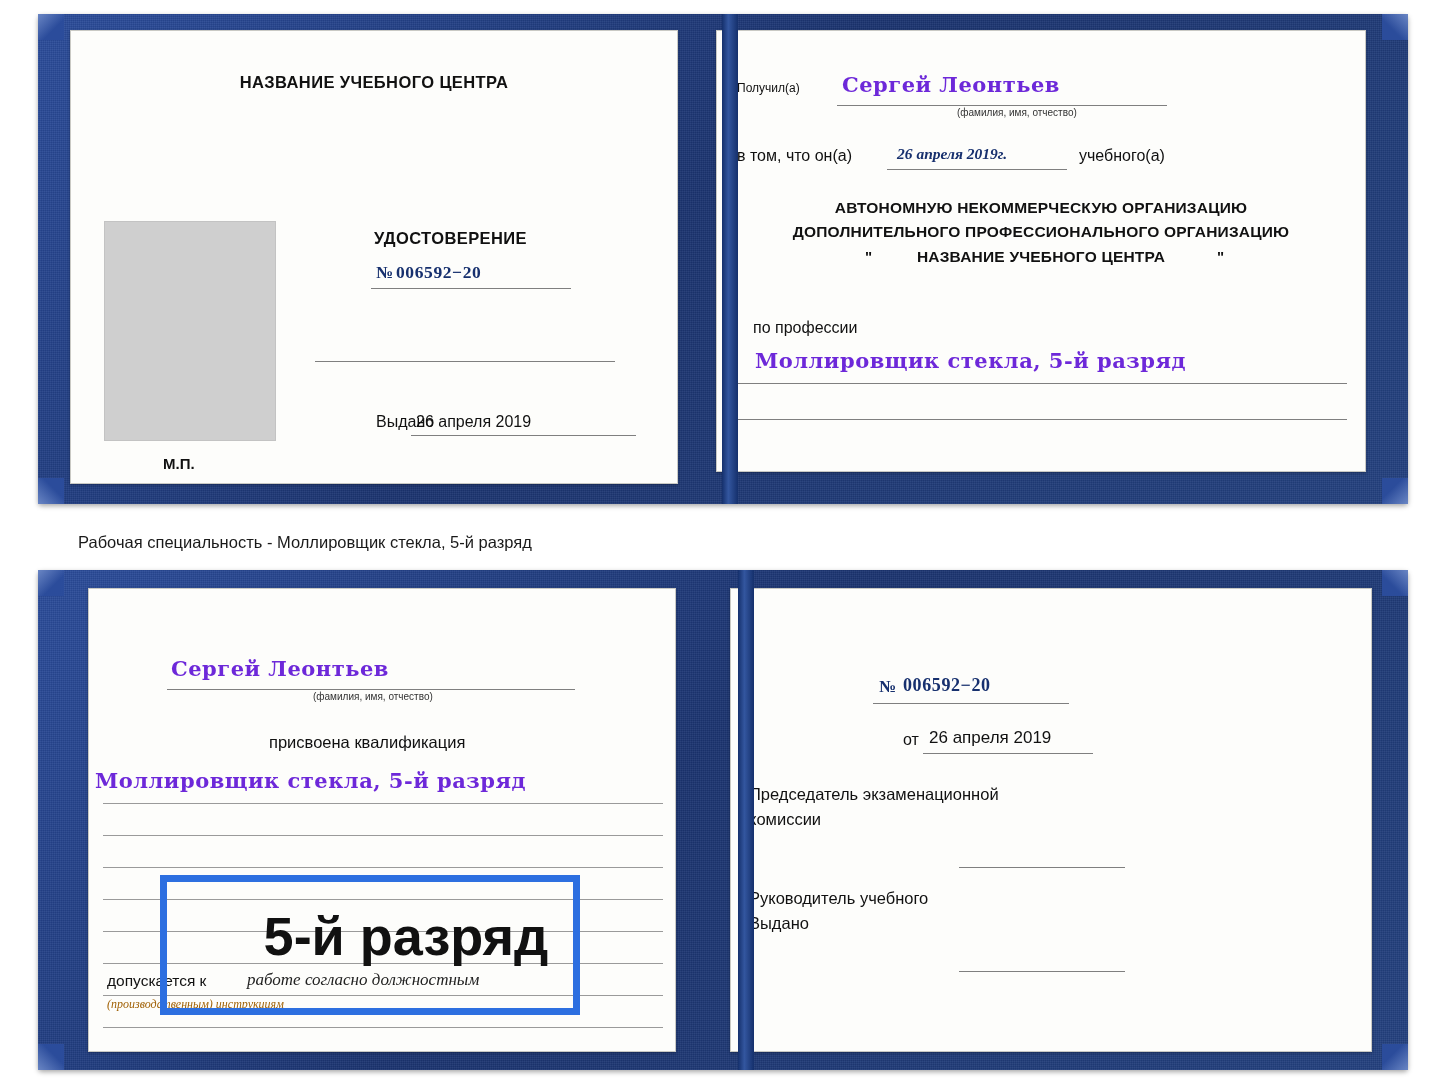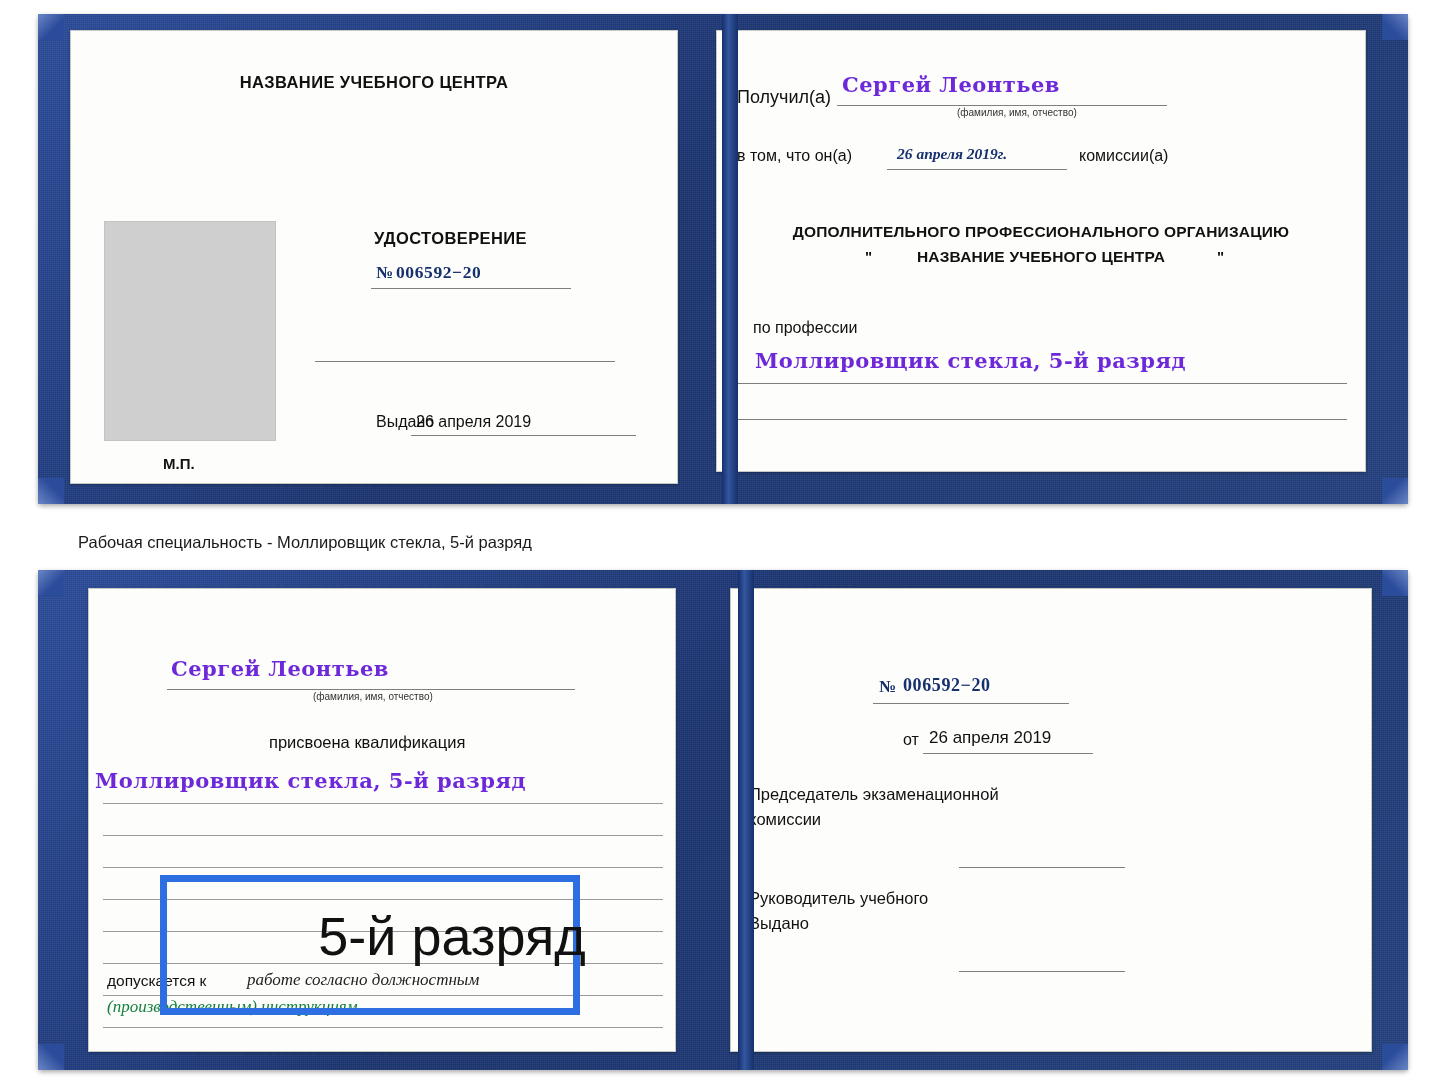--- a/index.html
+++ b/index.html
@@ -119,25 +119,24 @@
     background: transparent;
     z-index: 6;
   }
   #rank-highlight-label {
     position: absolute;
     left: 160px;
     top: 905px;
     width: 492px;
     text-align: center;
     font-size: 54px;
-    font-weight: normal;
+    font-weight: bold;
     color: #111;
     z-index: 7;
     white-space: pre;
-    padding-left: 46px;
   }
 
   
   .edge-col {
     position: absolute;
     font-size: 13px;
     color: #2a2a2a;
     line-height: 1.85;
     white-space: pre;
     text-align: center;
@@ -168,30 +167,31 @@
   <div class="line" style="left:244px; top:330px; width:300px;"></div>
 
   <div class="t" style="left:265px; top:382px; font-size:16px;margin-left:40px;">Выдано</div>
   <div class="t" style="left:345px; top:382px; font-size:16px;">26 апреля 2019</div>
   <div class="line" style="left:340px; top:404px; width:225px;"></div>
 
   <div class="t bold" style="left:92px; top:424px; font-size:15px;">М.П.</div>
 </div>
 
 <div class="page" style="left:716px; top:30px; width:648px; height:440px;">
-  <div class="t" style="left:20px; top:56px; font-size:18px;">Получил(а)</div>
+  <div class="t" style="left:20px; top:50px; font-size:12px;">Получил(а)</div>
   <div class="t hand" style="left:125px; top:42px; font-size:21px;">Сергей Леонтьев</div>
   <div class="line" style="left:120px; top:74px; width:330px;"></div>
   <div class="t tiny" style="left:240px; top:76px;">(фамилия, имя, отчество)</div>
 
   <div class="t" style="left:20px; top:116px; font-size:16px;">в том, что он(а)</div>
   <div class="t ink" style="left:180px; top:114px; font-size:15.5px; font-style:italic; font-weight:bold;">26 апреля 2019г.</div>
   <div class="line" style="left:170px; top:138px; width:180px;"></div>
-  <div class="t" style="left:362px; top:116px; font-size:16px;">комиссии(а)</div>
-
+  <div class="t" style="left:362px; top:116px; font-size:16px;">учебного(а)</div>
+
+  <div class="t bold center" style="left:24px; top:168px; width:600px; font-size:15.5px; letter-spacing:0.2px;">АВТОНОМНУЮ НЕКОММЕРЧЕСКУЮ ОРГАНИЗАЦИЮ</div>
   <div class="t bold center" style="left:24px; top:192px; width:600px; font-size:15.5px; letter-spacing:0.2px;">ДОПОЛНИТЕЛЬНОГО ПРОФЕССИОНАЛЬНОГО ОРГАНИЗАЦИЮ</div>
   <div class="t bold" style="left:148px; top:217px; font-size:15px;">"</div>
   <div class="t bold center" style="left:24px; top:217px; width:600px; font-size:15.5px; letter-spacing:0.2px;">НАЗВАНИЕ УЧЕБНОГО ЦЕНТРА</div>
   <div class="t bold" style="left:500px; top:217px; font-size:15px;">"</div>
 
   <div class="t" style="left:36px; top:288px; font-size:16px;">по профессии</div>
 
   <div class="t hand" style="left:38px; top:318px; font-size:21px;">Моллировщик стекла, 5-й разряд</div>
   <div class="line" style="left:20px; top:352px; width:610px;"></div>
   <div class="line" style="left:20px; top:388px; width:610px;"></div>
@@ -227,21 +227,21 @@
 
   <div class="thinline" style="left:14px; top:214px; width:560px;"></div>
   <div class="thinline" style="left:14px; top:246px; width:560px;"></div>
   <div class="thinline" style="left:14px; top:278px; width:560px;"></div>
   <div class="thinline" style="left:14px; top:310px; width:560px;"></div>
   <div class="thinline" style="left:14px; top:342px; width:560px;"></div>
   <div class="thinline" style="left:14px; top:374px; width:560px;"></div>
 
   <div class="t" style="left:18px; top:383px; font-size:15.5px;">допускается к</div>
   <div class="t ink" style="left:158px; top:381px; font-size:17px; font-style:italic; color:#222;">работе согласно должностным</div>
-  <div class="t ink" style="left:18px; top:408px; font-size:17px; font-style:italic; color:#15803d;">(производственным) инструкциям</div>
+  <div class="t ink" style="left:18px; top:408px; font-size:12px; font-style:italic; color:#a16207;">(производственным) инструкциям</div>
   <div class="thinline" style="left:14px; top:406px; width:560px;"></div>
   <div class="thinline" style="left:14px; top:438px; width:560px;"></div>
 </div>
 
 <div class="page" style="left:730px; top:588px; width:640px; height:462px;">
 
   <div class="t ink bold" style="left:148px; top:88px; font-size:17px;">№</div>
   <div class="t ink bold" style="left:172px; top:86px; font-size:18px; letter-spacing:0.6px;">006592−20</div>
   <div class="line" style="left:142px; top:114px; width:196px;"></div>
 

